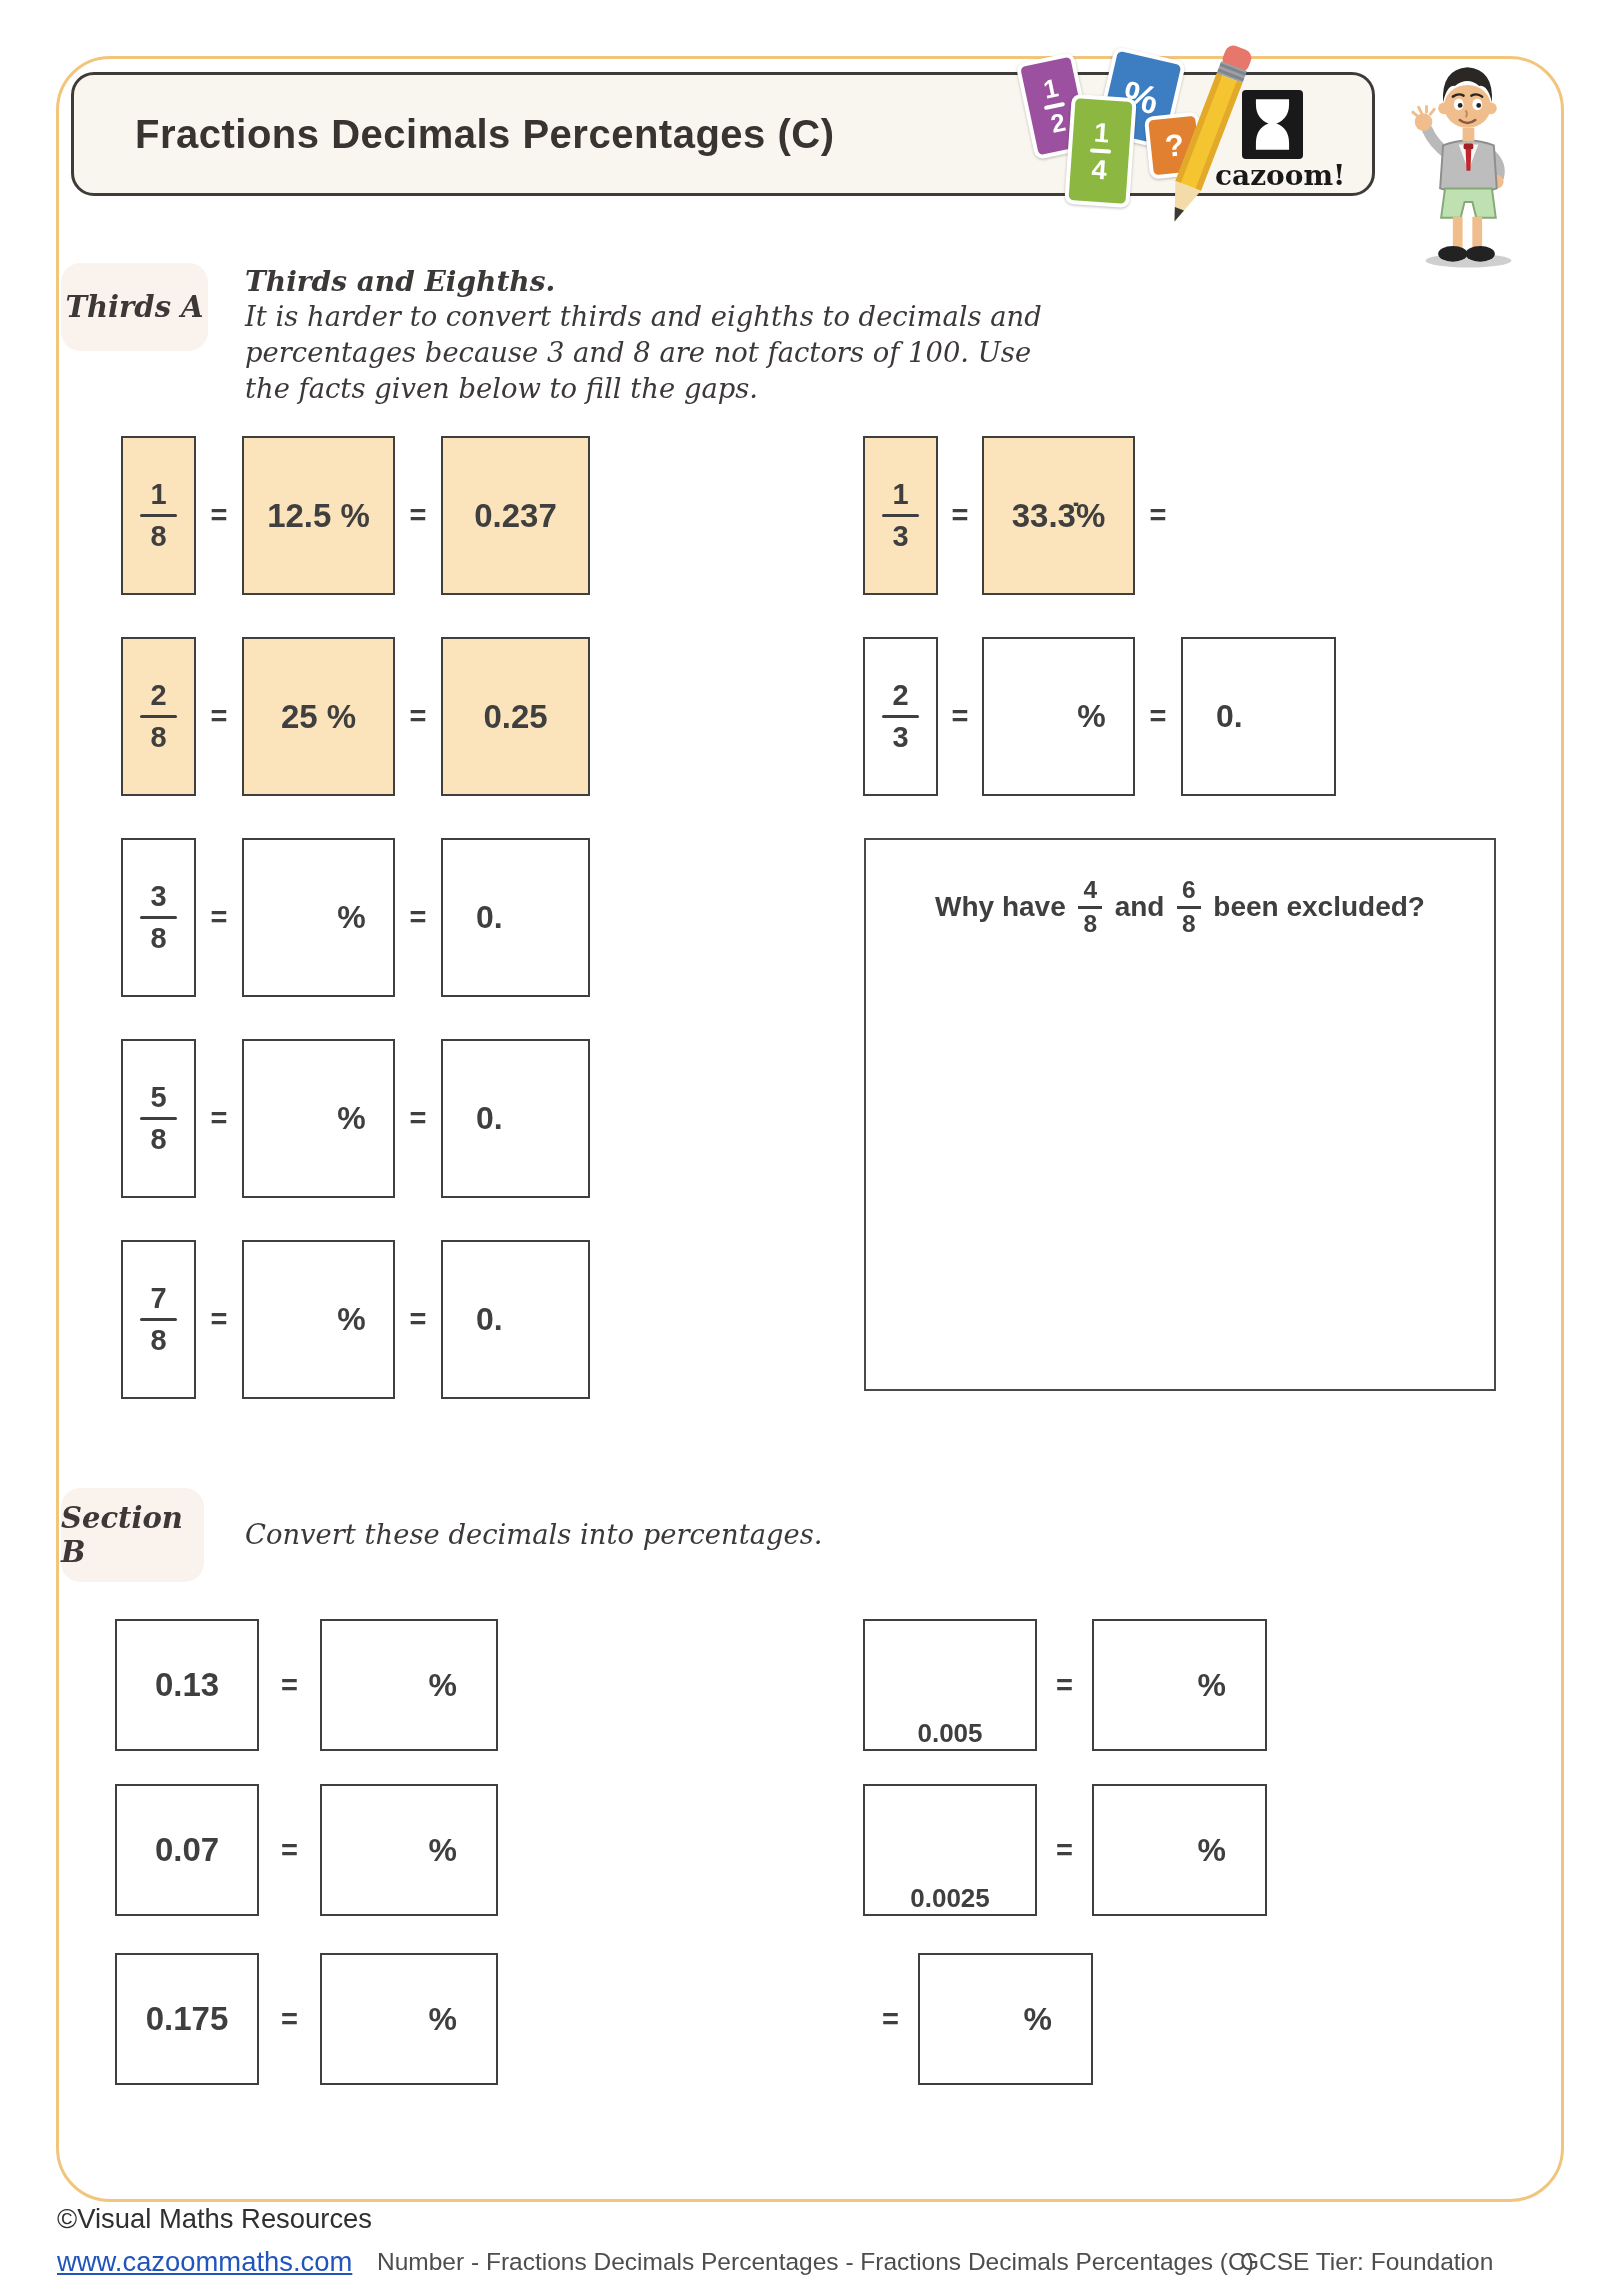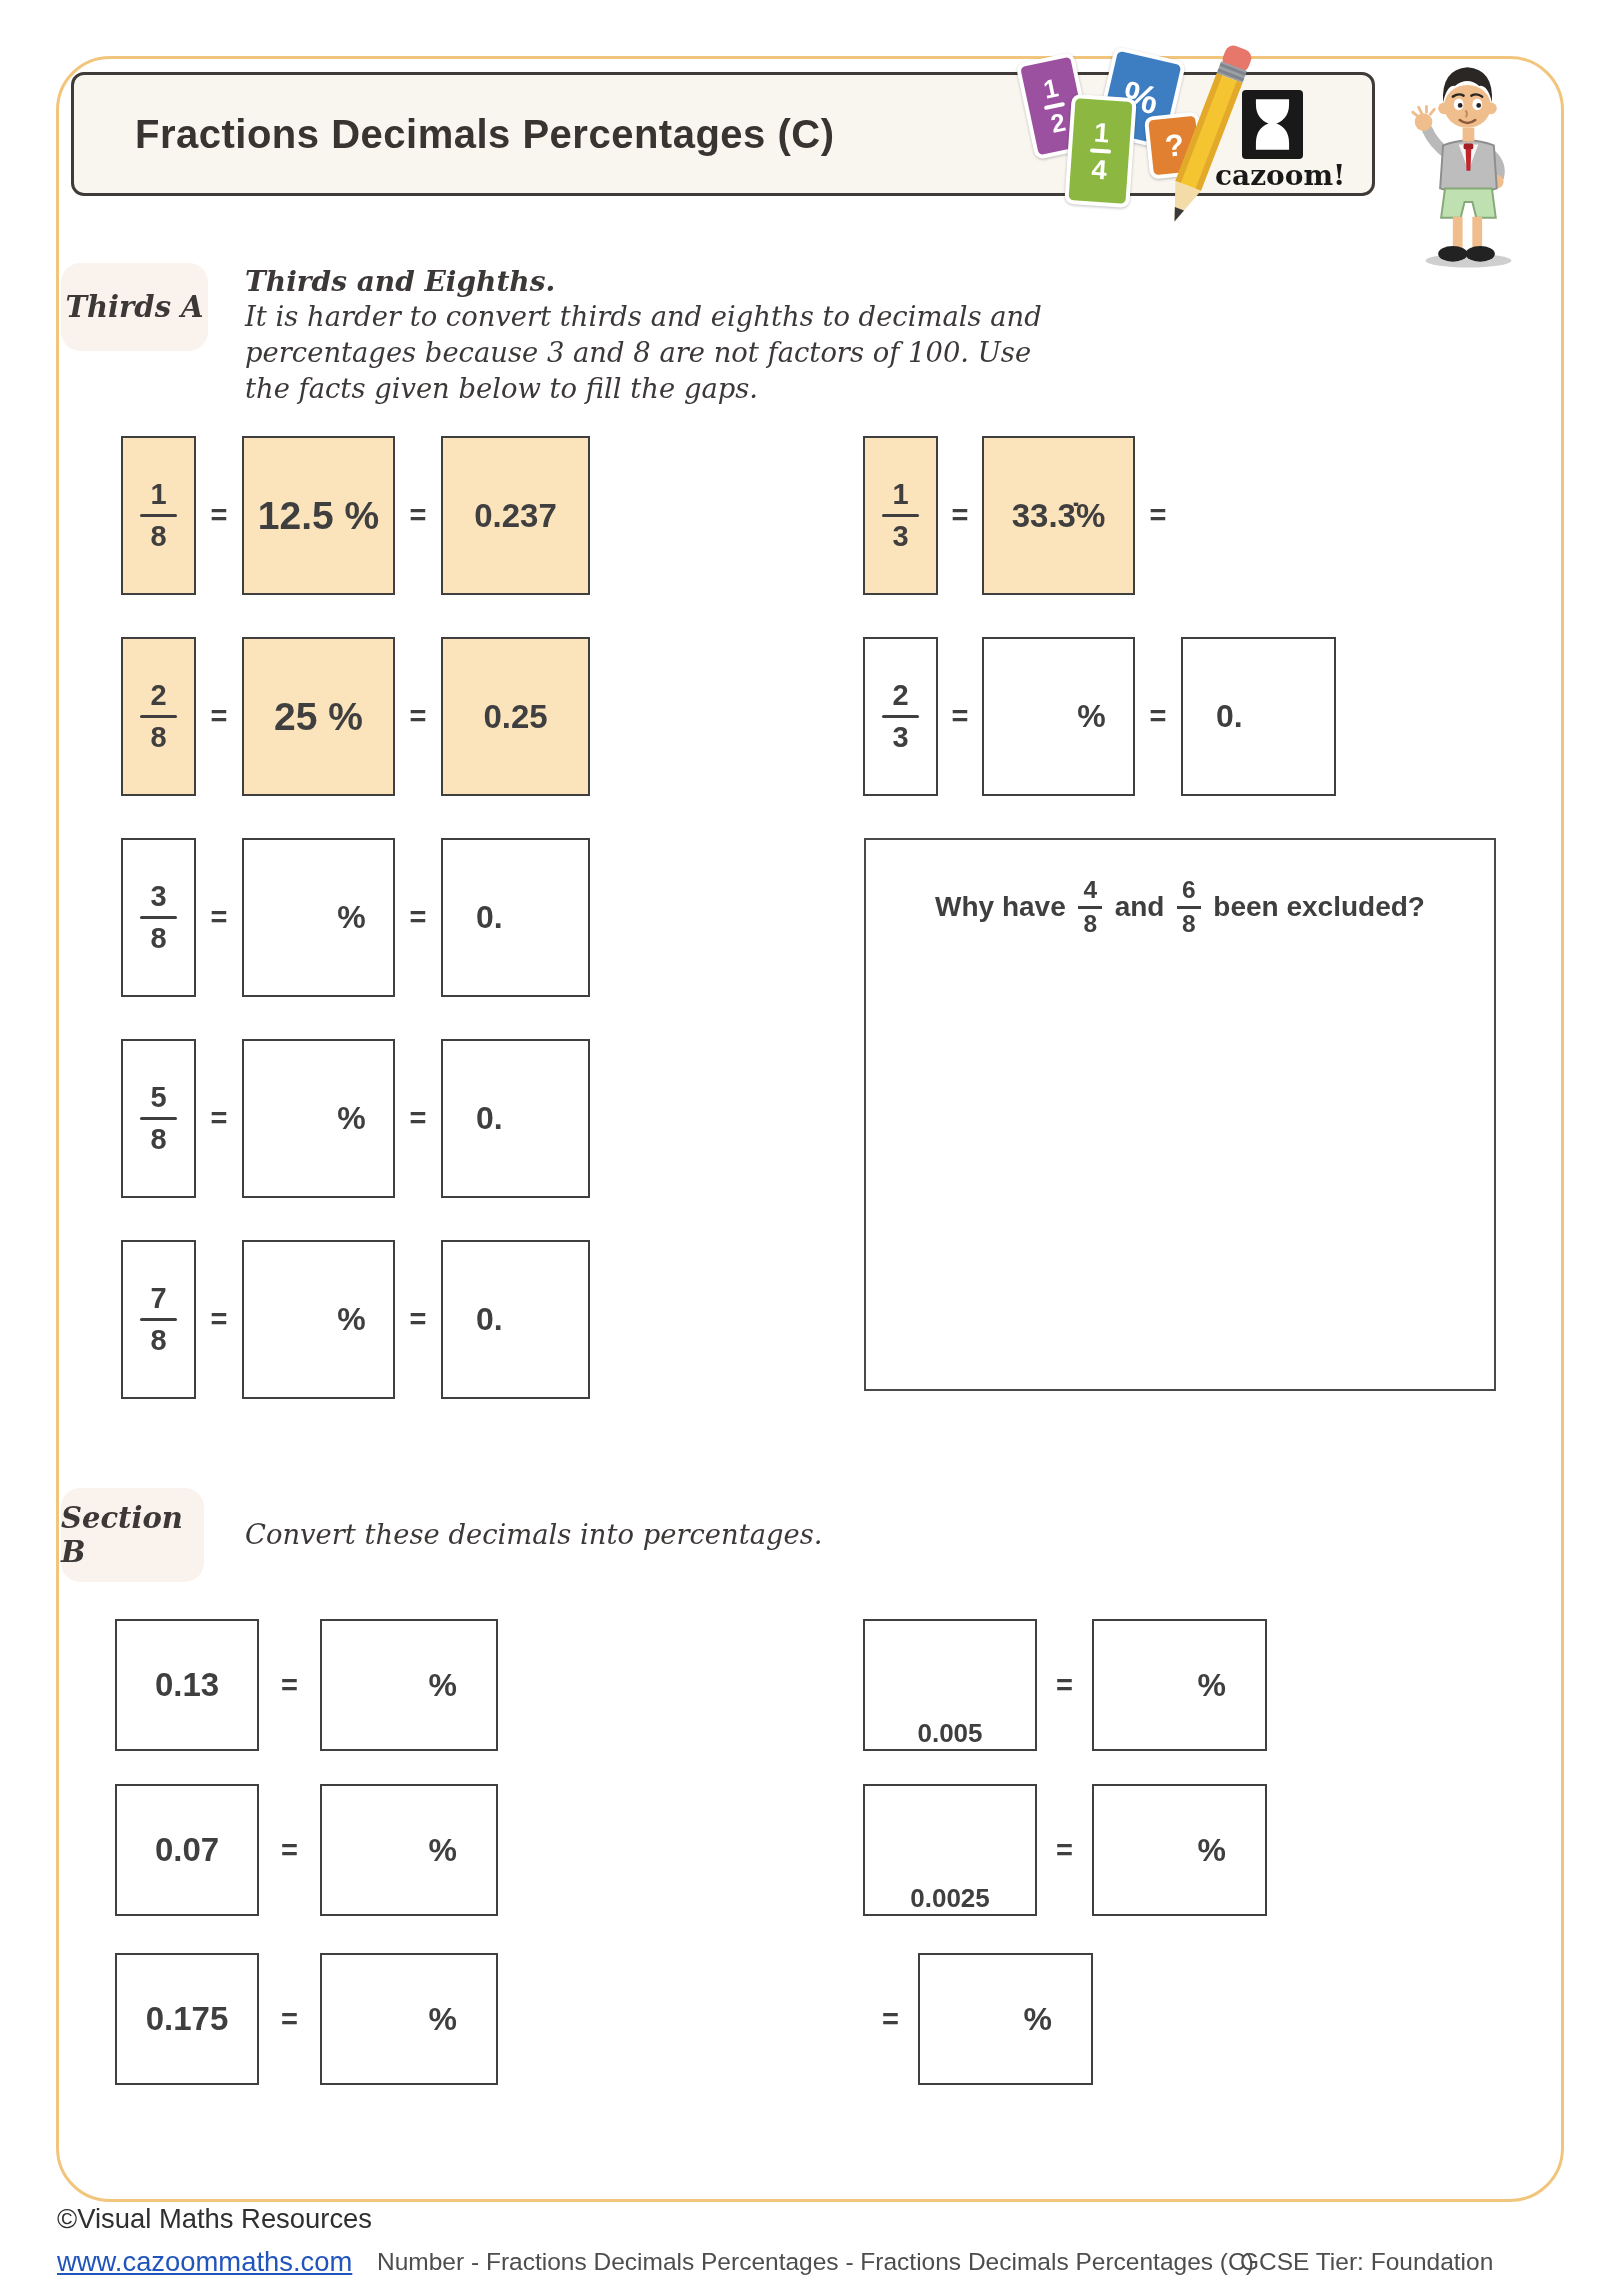--- a/index.html
+++ b/index.html
@@ -3,21 +3,21 @@
 <meta charset="utf-8">
 <style>
   html,body{margin:0;padding:0;background:#ffffff;}
   body{width:1621px;height:2293px;position:relative;font-family:"Liberation Sans",sans-serif;overflow:hidden;}
   .abs{position:absolute;}
 
   
   .page-frame{left:56px;top:56px;width:1502px;height:2140px;border:3.9px solid #F2C57C;border-radius:54px;background:#fff;}
 
   
-  .title-box{left:71px;top:72px;width:1304px;height:124px;background:#F9F5EF;border:3.9px solid #3F3B38;border-radius:13px;display:flex;align-items:center;box-sizing:border-box;}
+  .title-box{left:71px;top:72px;width:1304px;height:124px;background:#F9F5EF;border:3.9px solid #3F3B38;border-radius:23px;display:flex;align-items:center;box-sizing:border-box;}
   .title-text{padding-left:61px;font-size:40px;font-weight:bold;color:#393431;letter-spacing:0.5px;}
 
   
   .card{position:absolute;border:4.9px solid #fff;border-radius:8.8px;box-shadow:0 1px 2.9px rgba(0,0,0,.25);display:flex;align-items:center;justify-content:center;color:#fff;font-weight:bold;}
   .card .stack{display:flex;flex-direction:column;align-items:center;line-height:1;}
   .card .cbar{background:#fff;height:3.9px;width:21.6px;margin:2.9px 0;border-radius:2px;}
   .card-half{left:1025px;top:57px;width:51px;height:90px;background:#9B51A0;transform:rotate(-12deg);font-size:25.5px;}
   .card-quarter{left:1068px;top:96px;width:57px;height:102px;background:#8CB841;transform:rotate(4deg);font-size:27.4px;z-index:2;}
   .card-percent{left:1104px;top:53px;width:65px;height:82px;background:#3D7EC2;transform:rotate(13deg);font-size:39px;z-index:1;}
   .card-question{left:1147px;top:114px;width:47px;height:55px;background:#E08030;transform:rotate(-6deg);font-size:31px;z-index:3;}
@@ -34,21 +34,21 @@
   .serif-head{font-family:"DejaVu Serif",serif;font-style:italic;font-weight:bold;font-size:28px;color:#3C3837;}
   .serif-body{font-family:"DejaVu Serif",serif;font-style:italic;font-size:27.4px;color:#3C3837;line-height:1.32;}
 
   
   .a-row,.b-row{position:absolute;display:flex;align-items:stretch;}
   .a-row{height:159px;}
   .b-row{height:132px;}
   .bx{box-sizing:border-box;border:2.9px solid #3F3F3F;background:#fff;display:flex;align-items:center;justify-content:center;color:#3F3F3F;font-weight:bold;}
   .bx.filled{background:#FBE3BB;}
   .a-frac{width:75px;}
-  .a-pct{width:153px;font-size:39px;}
+  .a-pct{width:153px;font-size:33px;}
   .a-dec{width:149px;font-size:33px;}
   .r-pct{width:153px;font-size:33px;}
   .r-dec{width:155px;font-size:33px;}
   .eqw{display:flex;align-items:center;justify-content:center;font-weight:bold;font-size:29px;color:#3F3F3F;}
   .gap47{width:46px;}.gap45{width:44px;}.gap62{width:61px;}.gap56{width:55px;}
   .empty-pct{justify-content:flex-end;padding-right:27.4px;font-size:32px;}
   .empty-dec{justify-content:flex-start;padding-left:33px;font-size:32px;}
   .frac{display:flex;flex-direction:column;align-items:center;font-size:29px;line-height:1.05;color:#3F3F3F;font-weight:bold;}
   .frac .bar{width:37px;height:3.9px;background:#3F3F3F;margin:3.9px 0;border-radius:2px;}
 

